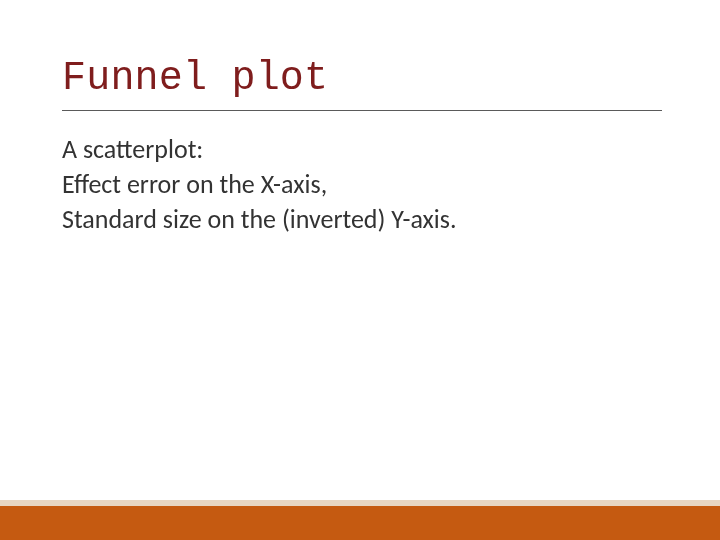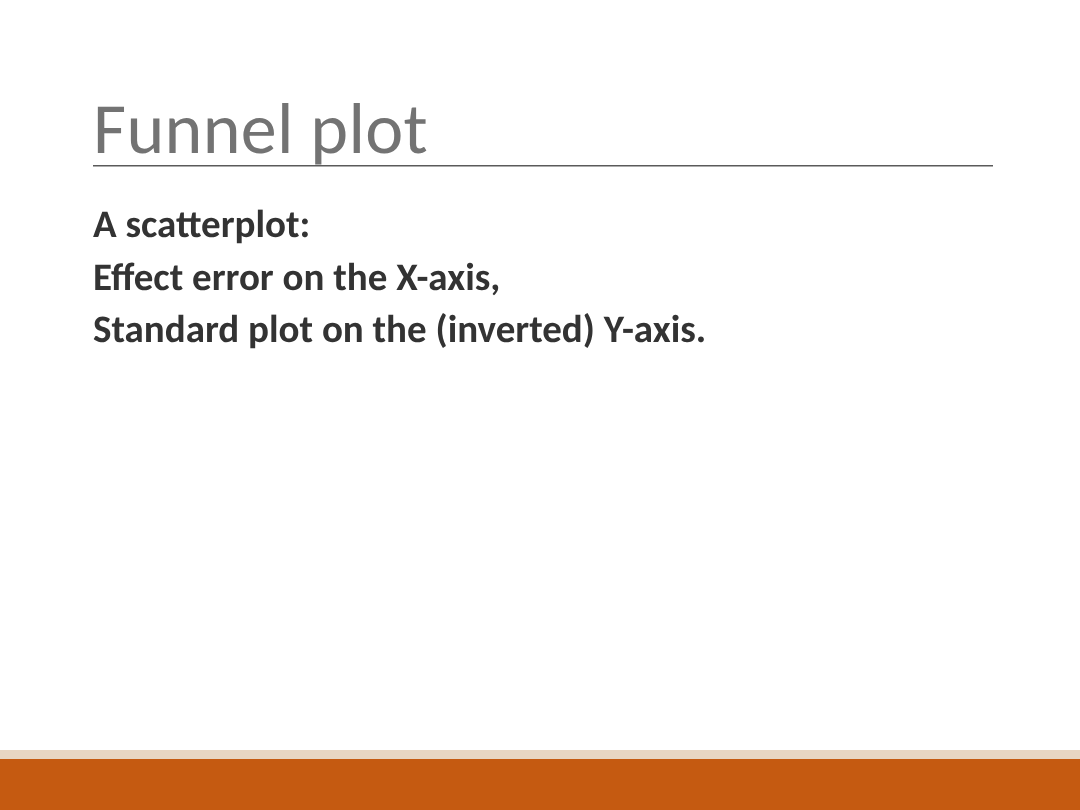--- a/index.html
+++ b/index.html
@@ -12,42 +12,43 @@
   .slide {
     width: 720px;
     height: 540px;
     position: relative;
     background: #ffffff;
   }
   .title {
     position: absolute;
     left: 62px;
     top: 56px;
-    font-size: 48px;
+    font-size: 40px;
     font-weight: 400;
-    color: #737373;
+    color: #7f1d1d;
     letter-spacing: 0.2px;
+    font-family: Liberation Mono, monospace;
   }
   .title-underline {
     position: absolute;
     left: 62px;
     top: 110px;
     width: 600px;
     height: 1px;
     background: #5a5a5a;
   }
   .body-text {
     position: absolute;
     left: 62px;
     top: 132px;
     width: 600px;
     font-size: 26px;
     line-height: 1.35;
     color: #333333;
-    font-weight: 700;
+    font-weight: 400;
   }
   .body-text p { margin: 0; }
   .footer-bar {
     position: absolute;
     left: 0;
     bottom: 0;
     width: 720px;
     height: 34px;
     background: #c55a11;
   }
@@ -65,19 +66,19 @@
 
 <div class="slide">
 
   <div class="title">Funnel plot</div>
 
   <div class="title-underline"></div>
 
   <div class="body-text">
     <p>A scatterplot:</p>
     <p>Effect error on the X-axis,</p>
-    <p>Standard plot on the (inverted) Y-axis.</p>
+    <p>Standard size on the (inverted) Y-axis.</p>
   </div>
 
   <div class="footer-top-line"></div>
   <div class="footer-bar"></div>
 
 </div>
 
 </body></html>

